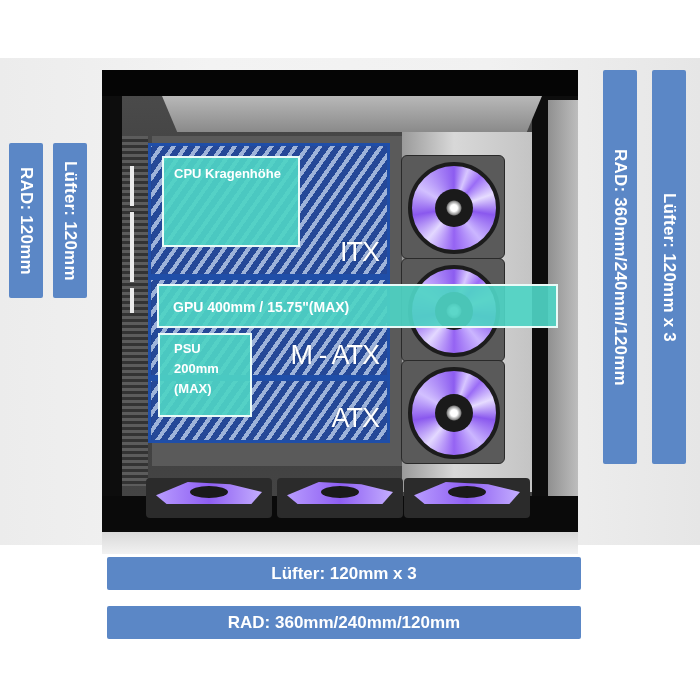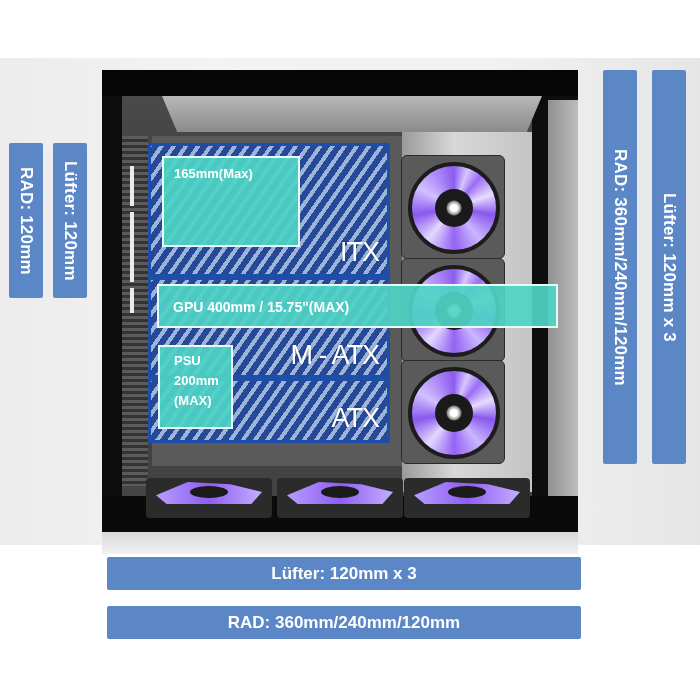--- a/index.html
+++ b/index.html
@@ -131,28 +131,28 @@
   <span class="zone-label" style="bottom:6px;">ITX</span>
 </div>
 <div class="zone" style="left:148px;top:277px;width:242px;height:101px;">
   <span class="zone-label" style="bottom:4px;margin-top:48px;">M - ATX</span>
 </div>
 <div class="zone" style="left:148px;top:378px;width:242px;height:65px;">
   <span class="zone-label" style="bottom:6px;">ATX</span>
 </div>
 
 <div class="teal" style="left:162px;top:156px;width:138px;height:91px;padding:6px 0 0 10px;">
-  <div>165mm(Max)</div>
+  <div>CPU Kragenhöhe</div>
 </div>
 
 <div class="teal" style="left:157px;top:284px;width:401px;height:44px;padding:11px 0 0 14px;font-size:14px;">
   <span>GPU 400mm / 15.75"(MAX)</span>
 </div>
 
-<div class="teal" style="left:158px;top:333px;width:75px;height:84px;padding:4px 0 12px 14px;margin-top:12px;">
+<div class="teal" style="left:158px;top:333px;width:94px;height:84px;padding:4px 0 12px 14px;">
   <div>PSU</div>
   <div>200mm</div>
   <div>(MAX)</div>
 </div>
 
 <div class="hlabel" style="top:557px;">
   <span>Lüfter: 120mm x 3</span>
 </div>
 <div class="hlabel" style="top:606px;">
   <span>RAD: 360mm/240mm/120mm</span>

